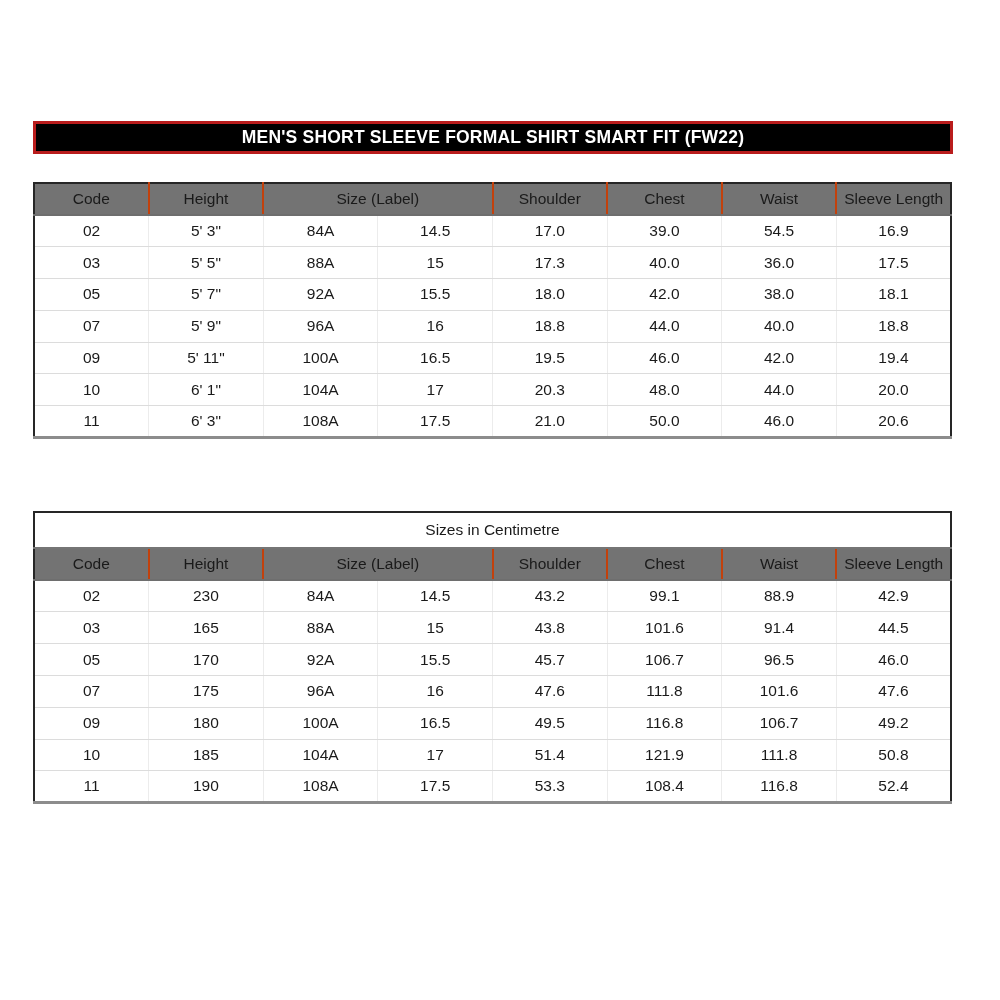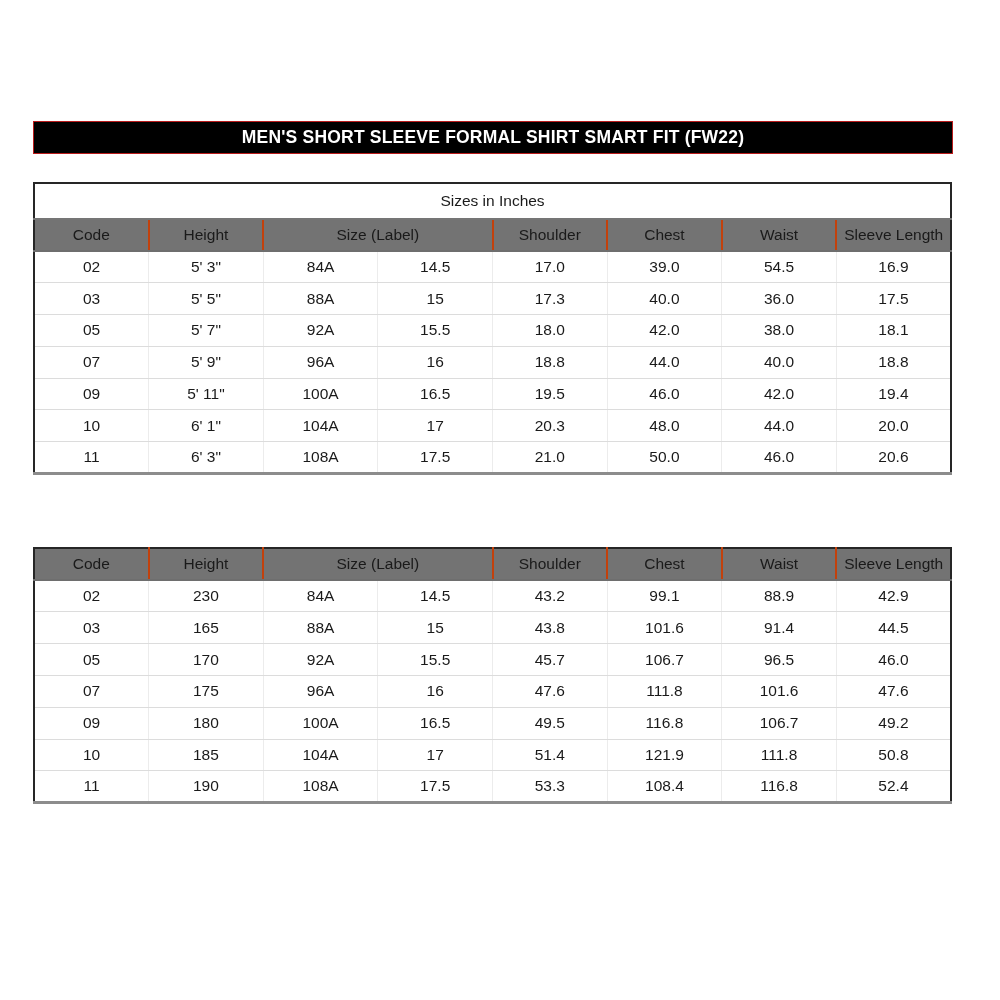--- a/index.html
+++ b/index.html
@@ -13,21 +13,21 @@
     color: #1a1a1a;
   }
   .content {
     width: 920px;
     margin-left: 33px;
     padding-top: 121px;
   }
   .title-bar {
     height: 33px;
     background: #000000;
-    border: 1px solid #b91c1c;
+    border: 3px solid #b91c1c;
     display: flex;
     align-items: center;
     justify-content: center;
   }
   .title-bar span {
     color: #ffffff;
     font-weight: bold;
     font-size: 17.5px;
     letter-spacing: 0.2px;
     white-space: nowrap;
@@ -90,134 +90,134 @@
       <col>
         <col>
         <col>
         <col>
         <col>
         <col>
         <col>
         <col>
     </colgroup>
     <thead>
+      <tr class="header-row">
+          <th colspan="1">Code</th>
+          <th colspan="1">Height</th>
+          <th colspan="2">Size (Label)</th>
+          <th colspan="1">Shoulder</th>
+          <th colspan="1">Chest</th>
+          <th colspan="1">Waist</th>
+          <th colspan="1">Sleeve Length</th>
+        </tr>
+    </thead>
+    <tbody>
+        <tr>
+          <td>02</td>
+          <td>5' 3"</td>
+          <td>84A</td>
+          <td>14.5</td>
+          <td>17.0</td>
+          <td>39.0</td>
+          <td>54.5</td>
+          <td>16.9</td>
+        </tr>
+        <tr>
+          <td>03</td>
+          <td>5' 5"</td>
+          <td>88A</td>
+          <td>15</td>
+          <td>17.3</td>
+          <td>40.0</td>
+          <td>36.0</td>
+          <td>17.5</td>
+        </tr>
+        <tr>
+          <td>05</td>
+          <td>5' 7"</td>
+          <td>92A</td>
+          <td>15.5</td>
+          <td>18.0</td>
+          <td>42.0</td>
+          <td>38.0</td>
+          <td>18.1</td>
+        </tr>
+        <tr>
+          <td>07</td>
+          <td>5' 9"</td>
+          <td>96A</td>
+          <td>16</td>
+          <td>18.8</td>
+          <td>44.0</td>
+          <td>40.0</td>
+          <td>18.8</td>
+        </tr>
+        <tr>
+          <td>09</td>
+          <td>5' 11"</td>
+          <td>100A</td>
+          <td>16.5</td>
+          <td>19.5</td>
+          <td>46.0</td>
+          <td>42.0</td>
+          <td>19.4</td>
+        </tr>
+        <tr>
+          <td>10</td>
+          <td>6' 1"</td>
+          <td>104A</td>
+          <td>17</td>
+          <td>20.3</td>
+          <td>48.0</td>
+          <td>44.0</td>
+          <td>20.0</td>
+        </tr>
+        <tr>
+          <td>11</td>
+          <td>6' 3"</td>
+          <td>108A</td>
+          <td>17.5</td>
+          <td>21.0</td>
+          <td>50.0</td>
+          <td>46.0</td>
+          <td>20.6</td>
+        </tr>
+      </tbody>
+  </table>
+
+  <div class="gap-tables"></div>
+
+  <table class="size-table">
+    <colgroup>
+      <col>
+        <col>
+        <col>
+        <col>
+        <col>
+        <col>
+        <col>
+        <col>
+    </colgroup>
+    <thead>
       <tr class="caption-row">
-        <th colspan="8">Sizes in Inches</th>
+        <th colspan="8">Sizes in Centimetre</th>
       </tr>
       <tr class="header-row">
           <th colspan="1">Code</th>
           <th colspan="1">Height</th>
           <th colspan="2">Size (Label)</th>
           <th colspan="1">Shoulder</th>
           <th colspan="1">Chest</th>
           <th colspan="1">Waist</th>
           <th colspan="1">Sleeve Length</th>
         </tr>
     </thead>
     <tbody>
         <tr>
           <td>02</td>
-          <td>5' 3"</td>
-          <td>84A</td>
-          <td>14.5</td>
-          <td>17.0</td>
-          <td>39.0</td>
-          <td>54.5</td>
-          <td>16.9</td>
-        </tr>
-        <tr>
-          <td>03</td>
-          <td>5' 5"</td>
-          <td>88A</td>
-          <td>15</td>
-          <td>17.3</td>
-          <td>40.0</td>
-          <td>36.0</td>
-          <td>17.5</td>
-        </tr>
-        <tr>
-          <td>05</td>
-          <td>5' 7"</td>
-          <td>92A</td>
-          <td>15.5</td>
-          <td>18.0</td>
-          <td>42.0</td>
-          <td>38.0</td>
-          <td>18.1</td>
-        </tr>
-        <tr>
-          <td>07</td>
-          <td>5' 9"</td>
-          <td>96A</td>
-          <td>16</td>
-          <td>18.8</td>
-          <td>44.0</td>
-          <td>40.0</td>
-          <td>18.8</td>
-        </tr>
-        <tr>
-          <td>09</td>
-          <td>5' 11"</td>
-          <td>100A</td>
-          <td>16.5</td>
-          <td>19.5</td>
-          <td>46.0</td>
-          <td>42.0</td>
-          <td>19.4</td>
-        </tr>
-        <tr>
-          <td>10</td>
-          <td>6' 1"</td>
-          <td>104A</td>
-          <td>17</td>
-          <td>20.3</td>
-          <td>48.0</td>
-          <td>44.0</td>
-          <td>20.0</td>
-        </tr>
-        <tr>
-          <td>11</td>
-          <td>6' 3"</td>
-          <td>108A</td>
-          <td>17.5</td>
-          <td>21.0</td>
-          <td>50.0</td>
-          <td>46.0</td>
-          <td>20.6</td>
-        </tr>
-      </tbody>
-  </table>
-
-  <div class="gap-tables"></div>
-
-  <table class="size-table">
-    <colgroup>
-      <col>
-        <col>
-        <col>
-        <col>
-        <col>
-        <col>
-        <col>
-        <col>
-    </colgroup>
-    <thead>
-      <tr class="header-row">
-          <th colspan="1">Code</th>
-          <th colspan="1">Height</th>
-          <th colspan="2">Size (Label)</th>
-          <th colspan="1">Shoulder</th>
-          <th colspan="1">Chest</th>
-          <th colspan="1">Waist</th>
-          <th colspan="1">Sleeve Length</th>
-        </tr>
-    </thead>
-    <tbody>
-        <tr>
-          <td>02</td>
           <td>230</td>
           <td>84A</td>
           <td>14.5</td>
           <td>43.2</td>
           <td>99.1</td>
           <td>88.9</td>
           <td>42.9</td>
         </tr>
         <tr>
           <td>03</td>

